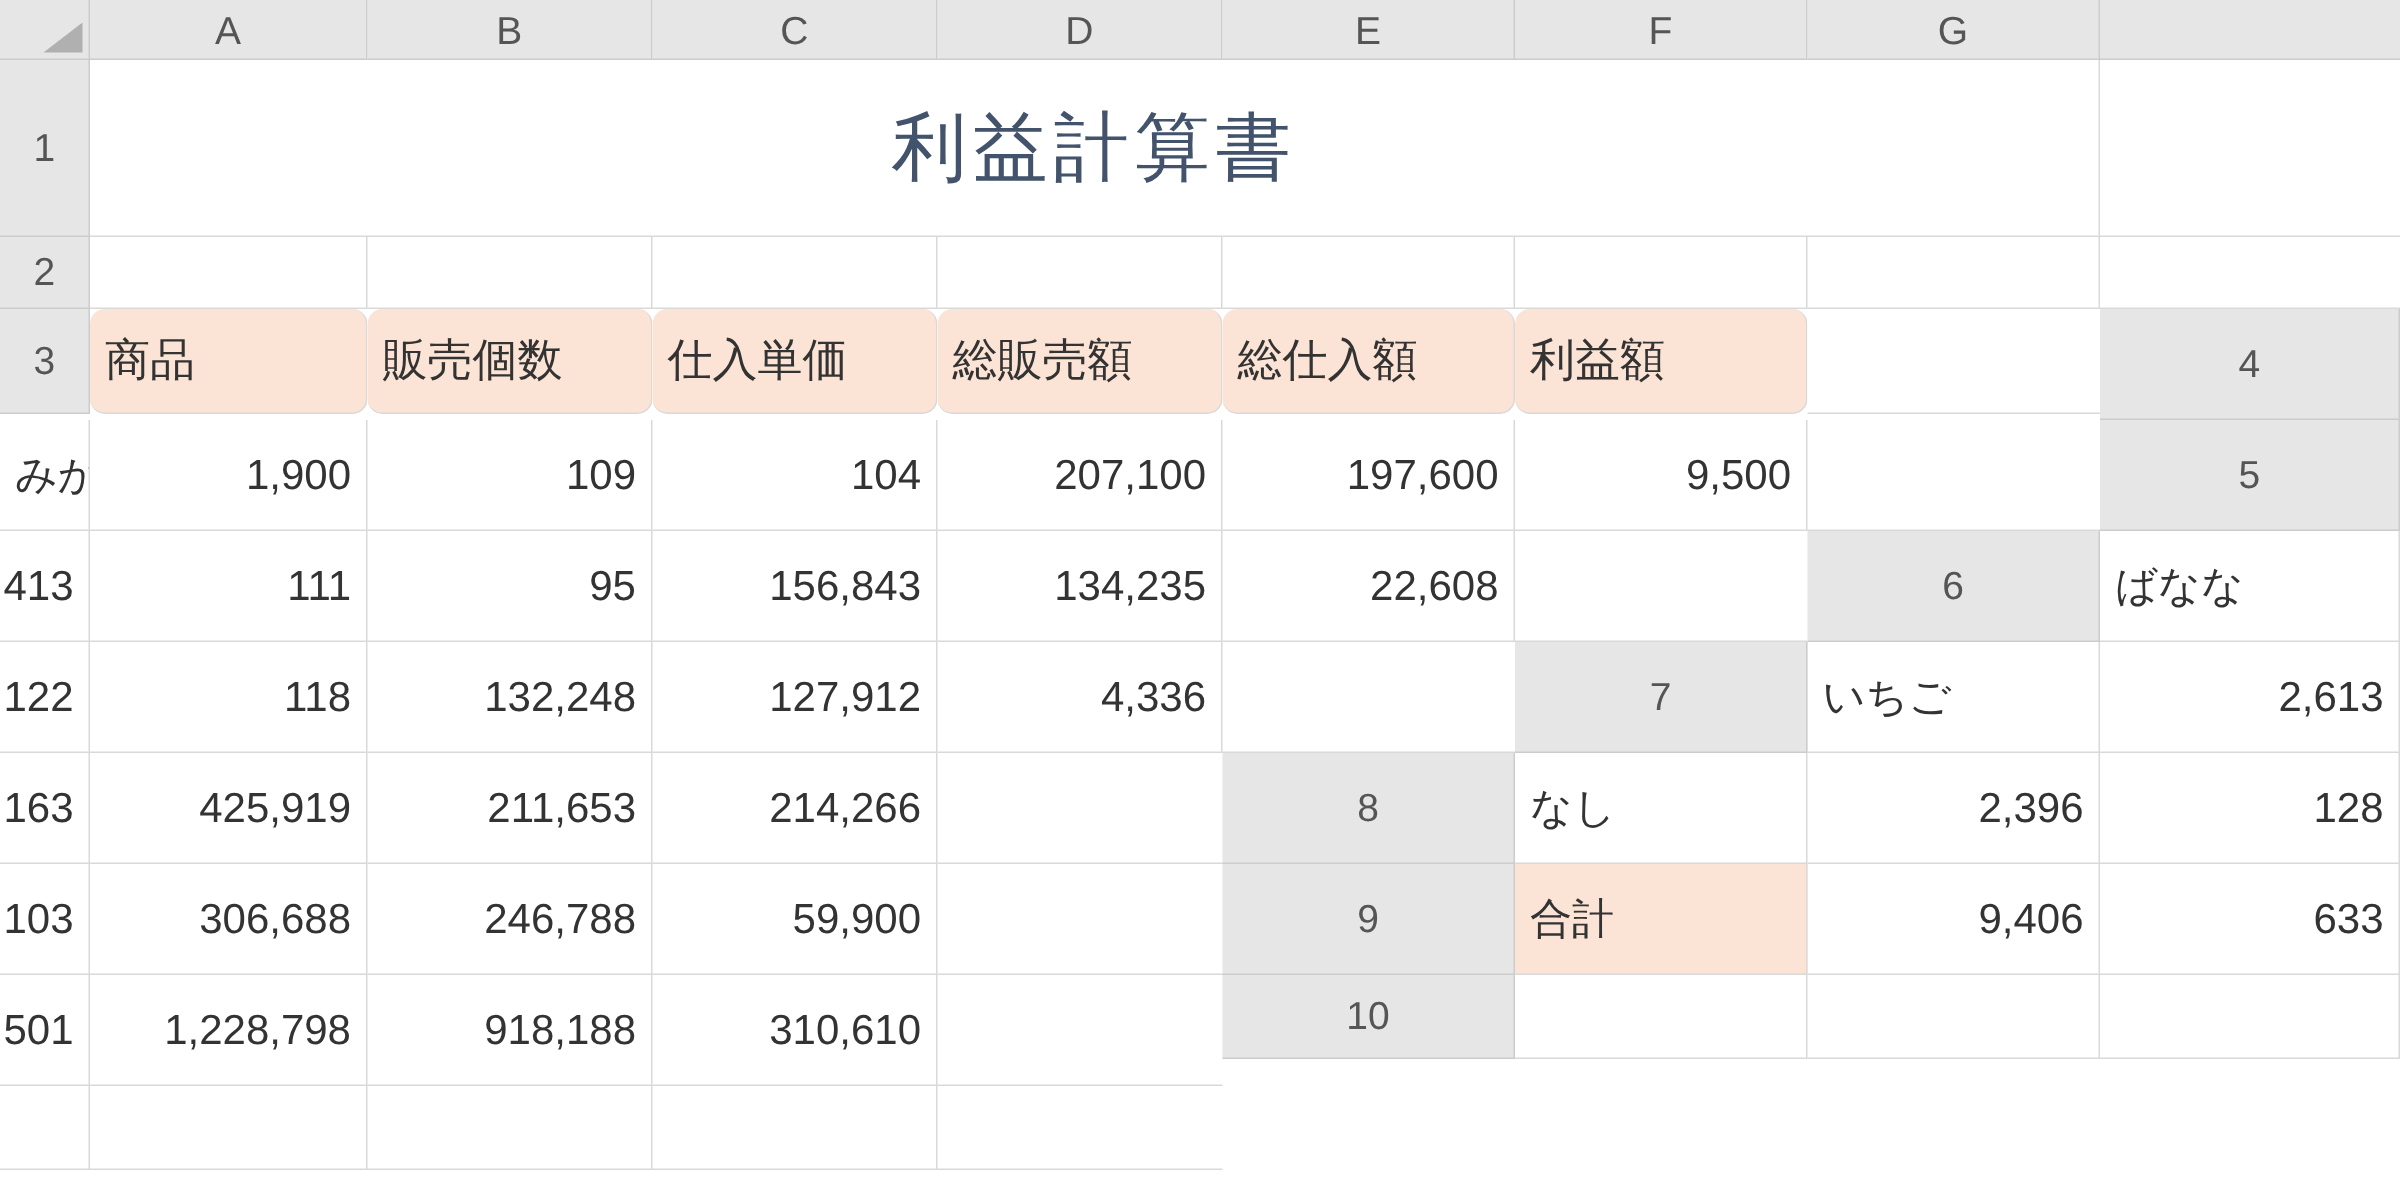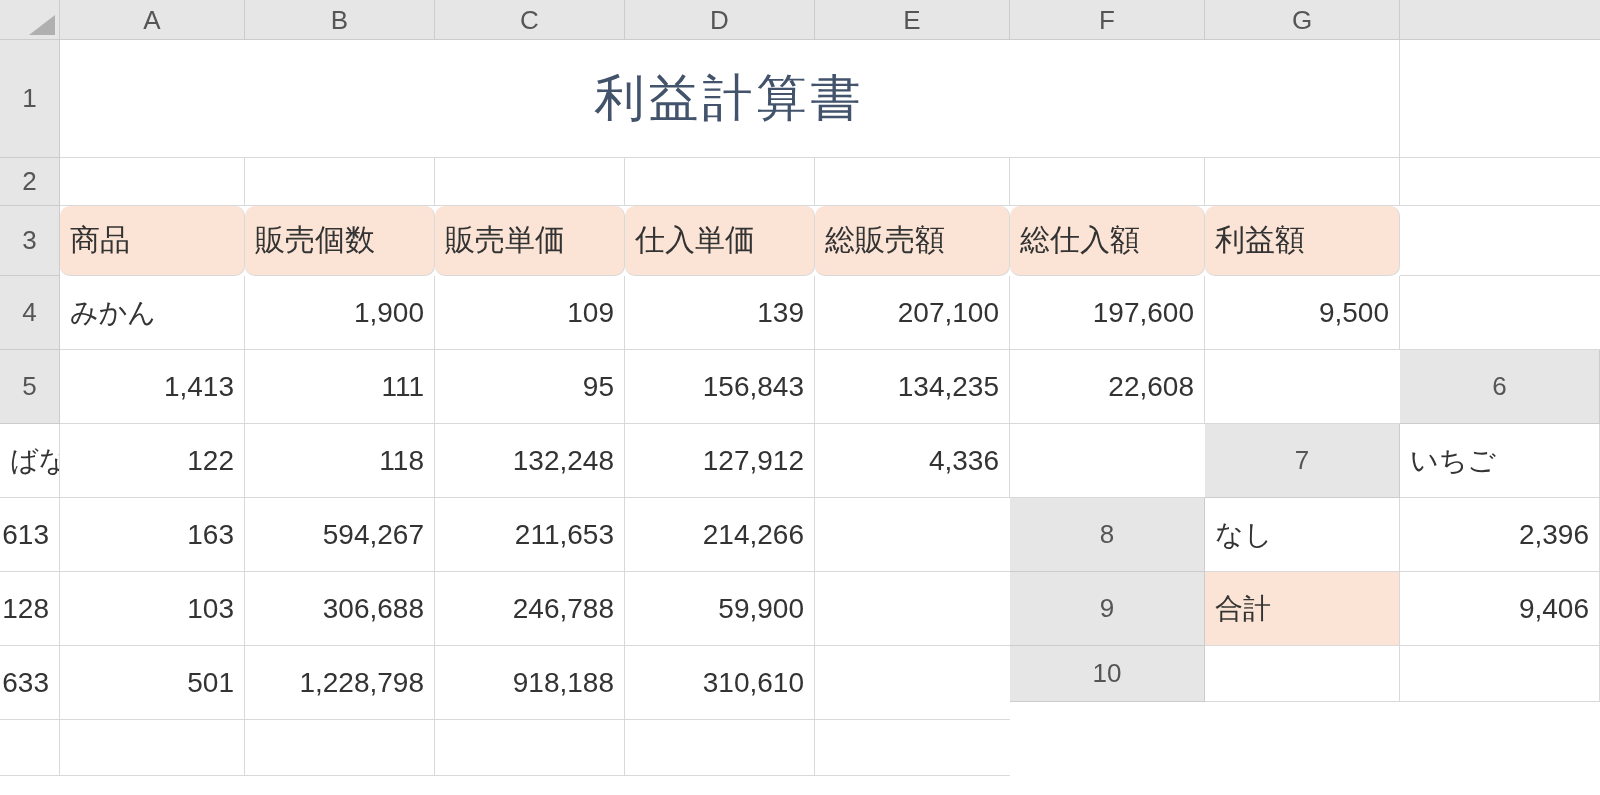--- a/index.html
+++ b/index.html
@@ -126,32 +126,31 @@
   <div class="cell row-2"></div>
   <div class="cell row-2"></div>
   <div class="cell row-2"></div>
   <div class="cell row-2"></div>
   <div class="cell row-2"></div>
   <div class="cell row-2 filler-right"></div>
 
   <div class="row-header row-3">3</div>
   <div class="cell row-3 header-fill align-left">商品</div>
   <div class="cell row-3 header-fill align-left">販売個数</div>
-  <div class="cell row-3 header-fill align-left">販売単価</div>
   <div class="cell row-3 header-fill align-left">仕入単価</div>
   <div class="cell row-3 header-fill align-left">総販売額</div>
   <div class="cell row-3 header-fill align-left">総仕入額</div>
   <div class="cell row-3 header-fill align-left">利益額</div>
   <div class="cell row-3 filler-right"></div>
 
   <div class="row-header row-4">4</div>
   <div class="cell row-4 align-left">みかん</div>
   <div class="cell row-4 align-right">1,900</div>
   <div class="cell row-4 align-right">109</div>
-  <div class="cell row-4 align-right">139</div>
+  <div class="cell row-4 align-right">104</div>
   <div class="cell row-4 align-right">207,100</div>
   <div class="cell row-4 align-right">197,600</div>
   <div class="cell row-4 align-right">9,500</div>
   <div class="cell row-4 filler-right"></div>
 
   <div class="row-header row-5">5</div>
   <div class="cell row-5 align-right">1,413</div>
   <div class="cell row-5 align-right">111</div>
   <div class="cell row-5 align-right">95</div>
   <div class="cell row-5 align-right">156,843</div>
@@ -165,21 +164,21 @@
   <div class="cell row-6 align-right">118</div>
   <div class="cell row-6 align-right">132,248</div>
   <div class="cell row-6 align-right">127,912</div>
   <div class="cell row-6 align-right">4,336</div>
   <div class="cell row-6 filler-right"></div>
 
   <div class="row-header row-7">7</div>
   <div class="cell row-7 align-left">いちご</div>
   <div class="cell row-7 align-right">2,613</div>
   <div class="cell row-7 align-right">163</div>
-  <div class="cell row-7 align-right">594,267</div>
+  <div class="cell row-7 align-right">425,919</div>
   <div class="cell row-7 align-right">211,653</div>
   <div class="cell row-7 align-right">214,266</div>
   <div class="cell row-7 filler-right"></div>
 
   <div class="row-header row-8">8</div>
   <div class="cell row-8 align-left">なし</div>
   <div class="cell row-8 align-right">2,396</div>
   <div class="cell row-8 align-right">128</div>
   <div class="cell row-8 align-right">103</div>
   <div class="cell row-8 align-right">306,688</div>

